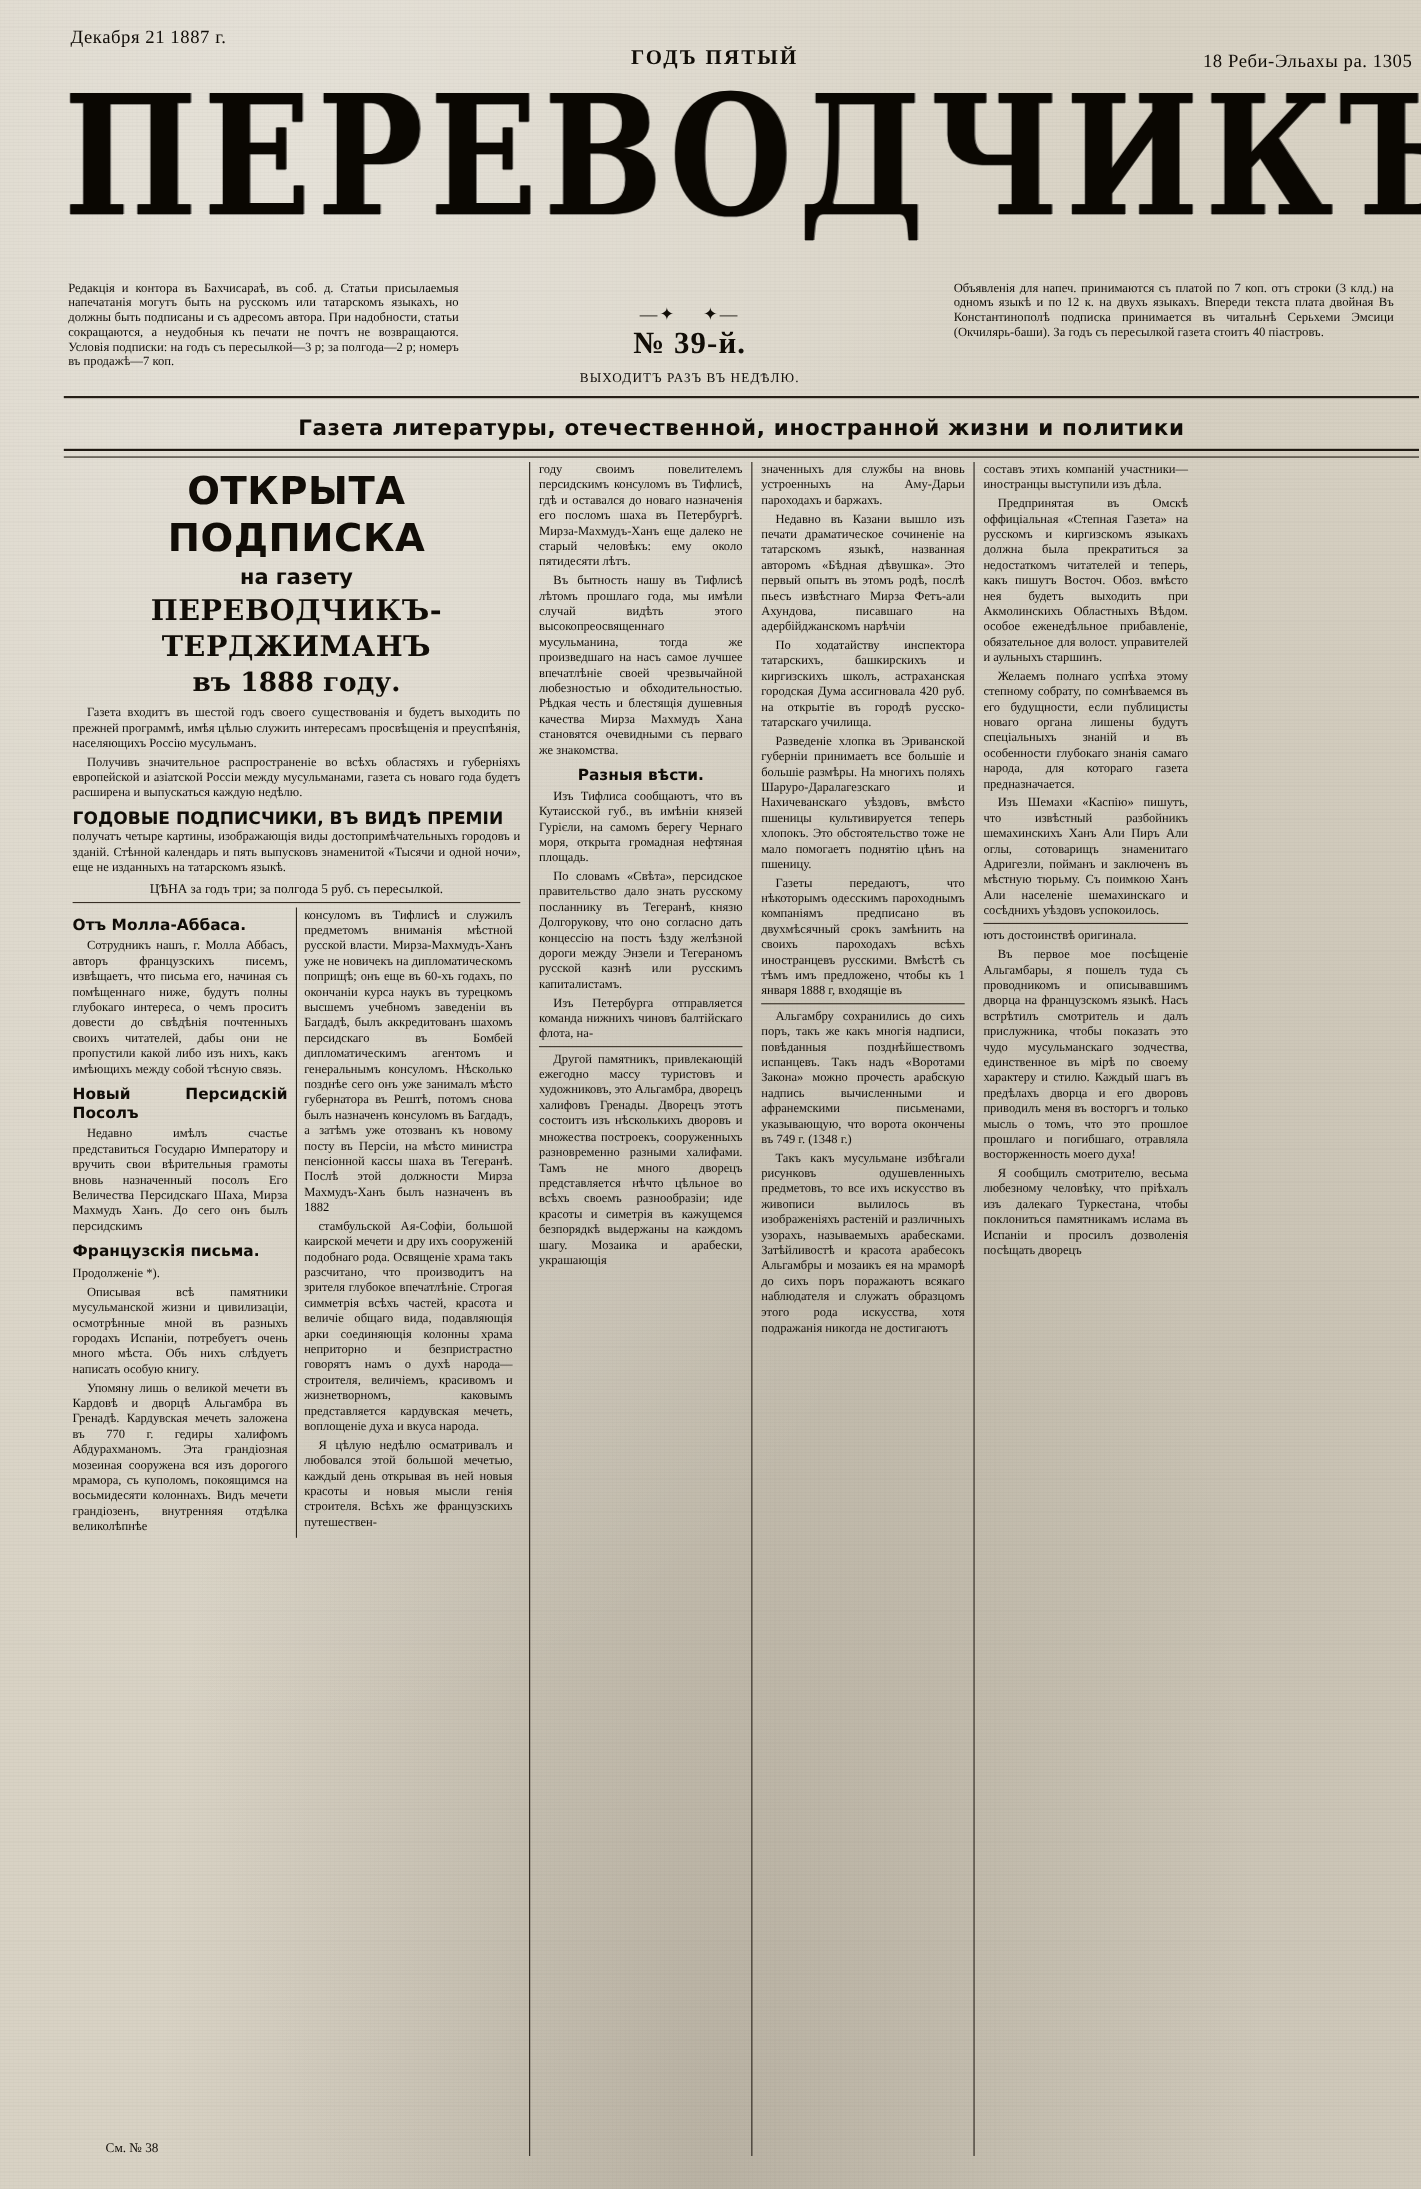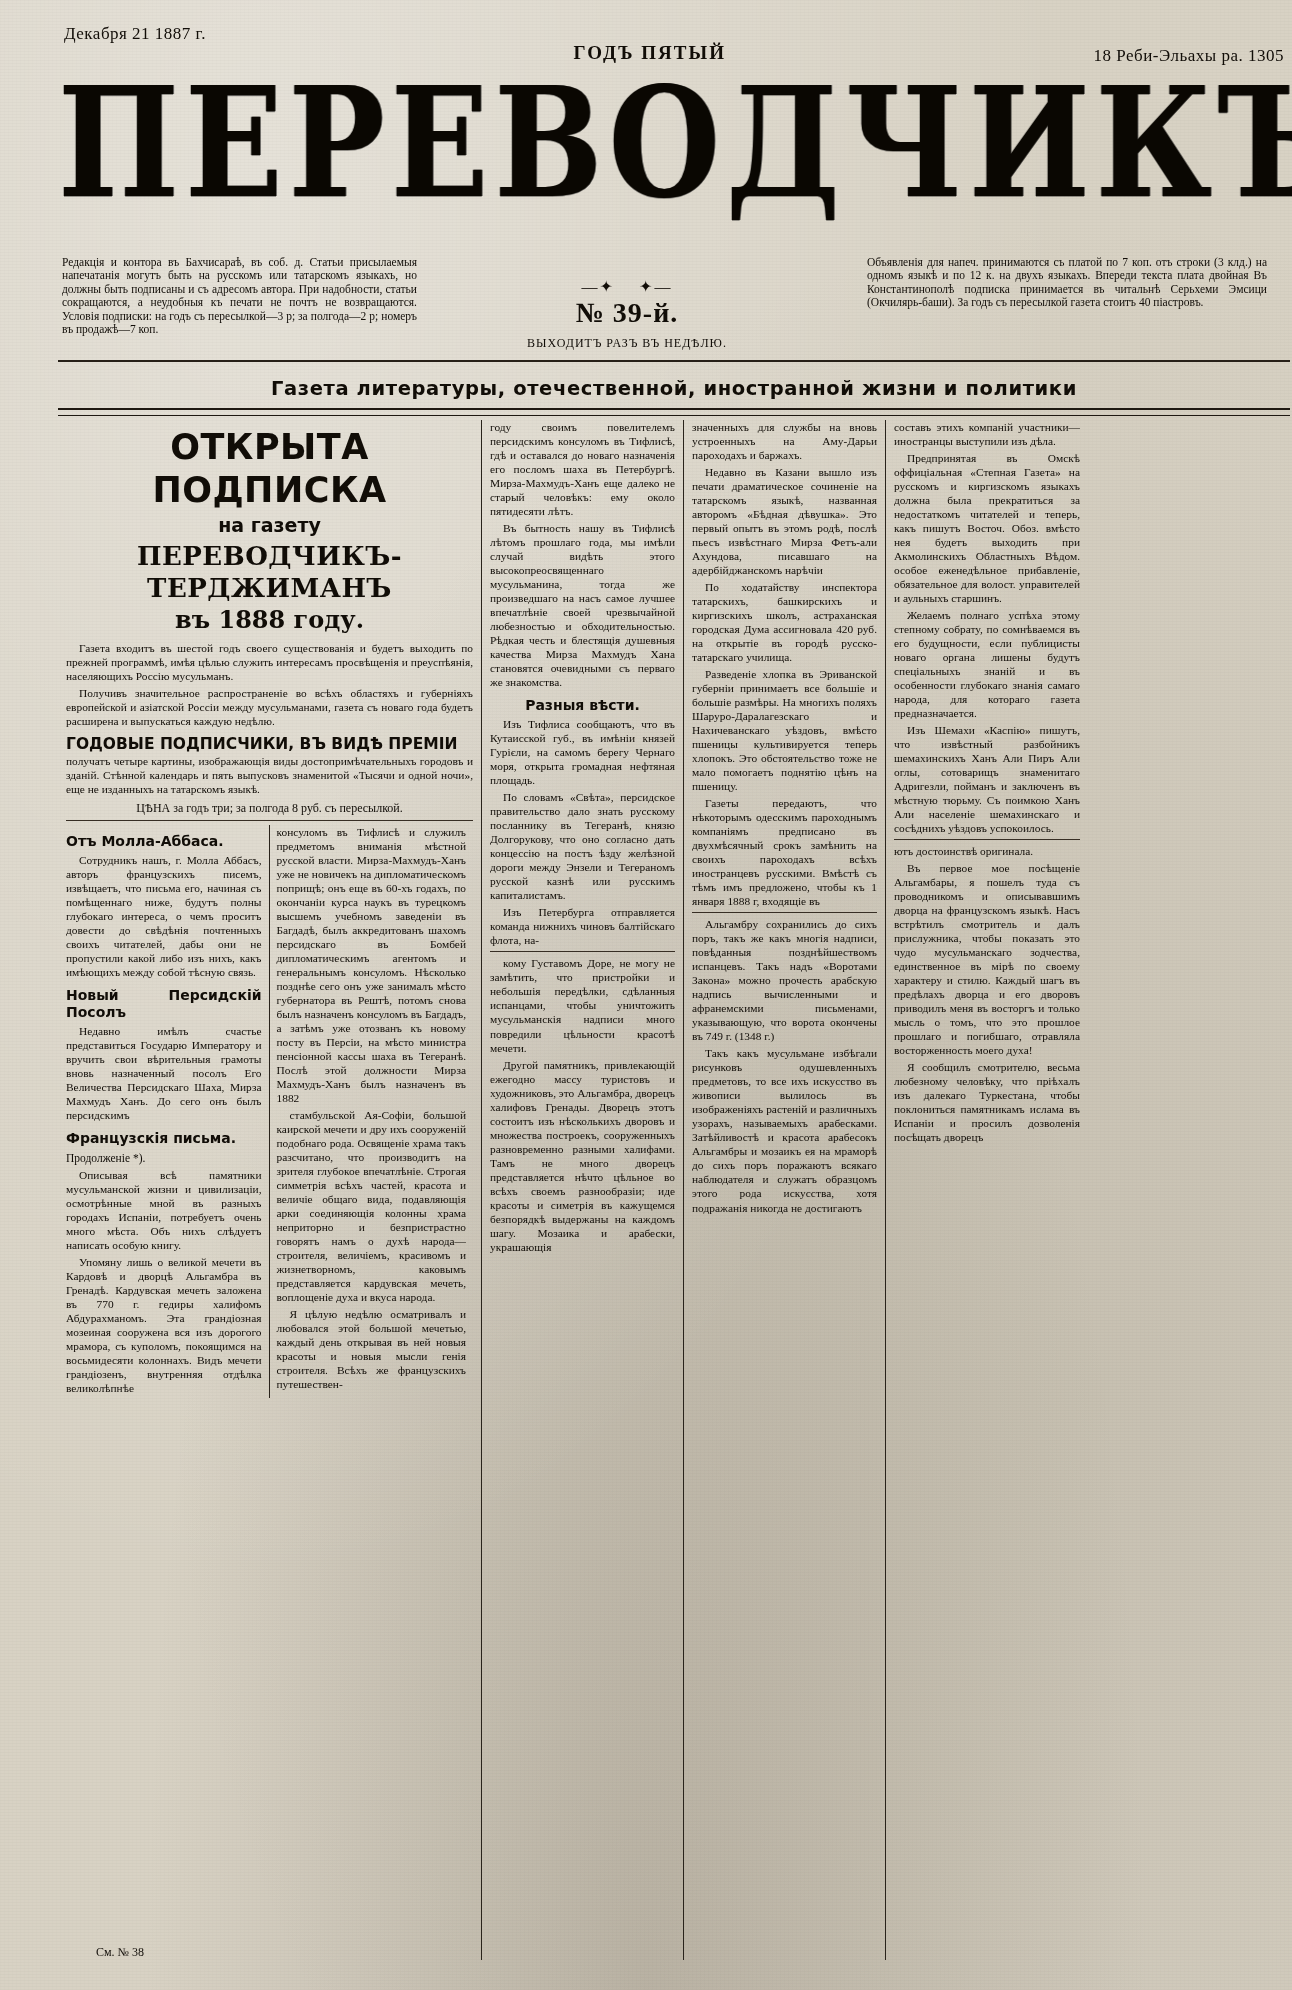--- a/index.html
+++ b/index.html
@@ -223,21 +223,21 @@
 
         <div class="head-ad1">ОТКРЫТА ПОДПИСКА</div>
         <div class="head-ad2">на газету</div>
         <div class="head-ad3">ПЕРЕВОДЧИКЪ-ТЕРДЖИМАНЪ</div>
         <div class="head-ad4">въ 1888 году.</div>
 
         <p>Газета входитъ въ шестой годъ своего существованія и будетъ выходить по прежней программѣ, имѣя цѣлью служить интересамъ просвѣщенія и преуспѣянія, населяющихъ Россію мусульманъ.</p>
         <p>Получивъ значительное распространеніе во всѣхъ областяхъ и губерніяхъ европейской и азіатской Россіи между мусульманами, газета съ новаго года будетъ расширена и выпускаться каждую недѣлю.</p>
         <div class="premium-head">ГОДОВЫЕ ПОДПИСЧИКИ, ВЪ ВИДѢ ПРЕМІИ</div>
         <p class="noind">получатъ четыре картины, изображающія виды достопримѣчательныхъ городовъ и зданій. Стѣнной календарь и пять выпусковъ знаменитой «Тысячи и одной ночи», еще не изданныхъ на татарскомъ языкѣ.</p>
-        <div class="price-line">ЦѢНА за годъ три; за полгода 8 руб. съ пересылкой.</div>
+        <div class="price-line">ЦѢНА за годъ три; за полгода 5 руб. съ пересылкой.</div>
 
         <hr class="rule-thin">
 
         <div class="two-sub">
           <div class="s left">
             <div class="sec-head">Отъ Молла-Аббаса.</div>
             <p>Сотрудникъ нашъ, г. Молла Аббасъ, авторъ французскихъ писемъ, извѣщаетъ, что письма его, начиная съ помѣщеннаго ниже, будутъ полны глубокаго интереса, о чемъ проситъ довести до свѣдѣнія почтенныхъ своихъ читателей, дабы они не пропустили какой либо изъ нихъ, какъ имѣющихъ между собой тѣсную связь.</p>
 
             <div class="sec-head">Новый Персидскій Посолъ</div>
             <p>Недавно имѣлъ счастье представиться Государю Императору и вручить свои вѣрительныя грамоты вновь назначенный посолъ Его Величества Персидскаго Шаха, Мирза Махмудъ Ханъ. До сего онъ былъ персидскимъ</p>
@@ -256,21 +256,20 @@
       </div>
 
       <div class="col">
         <p class="noind">году своимъ повелителемъ персидскимъ консуломъ въ Тифлисѣ, гдѣ и оставался до новаго назначенія его посломъ шаха въ Петербургѣ. Мирза-Махмудъ-Ханъ еще далеко не старый человѣкъ: ему около пятидесяти лѣтъ.</p>
         <p>Въ бытность нашу въ Тифлисѣ лѣтомъ прошлаго года, мы имѣли случай видѣть этого высокопреосвященнаго мусульманина, тогда же произведшаго на насъ самое лучшее впечатлѣніе своей чрезвычайной любезностью и обходительностью. Рѣдкая честь и блестящія душевныя качества Мирза Махмудъ Хана становятся очевидными съ перваго же знакомства.</p>
         <div class="sec-head center">Разныя вѣсти.</div>
         <p>Изъ Тифлиса сообщаютъ, что въ Кутаисской губ., въ имѣніи князей Гурієли, на самомъ берегу Чернаго моря, открыта громадная нефтяная площадь.</p>
         <p>По словамъ «Свѣта», персидское правительство дало знать русскому посланнику въ Тегеранѣ, князю Долгорукову, что оно согласно дать концессію на постъ ѣзду желѣзной дороги между Энзели и Тегераномъ русской казнѣ или русскимъ капиталистамъ.</p>
         <p>Изъ Петербурга отправляется команда нижнихъ чиновъ балтійскаго флота, на-</p>
         <hr class="rule-thin">
-        <p>кому Густавомъ Доре, не могу не замѣтить, что пристройки и небольшія передѣлки, сдѣланныя испанцами, чтобы уничтожить мусульманскія надписи много повредили цѣльности красотѣ мечети.</p>
         <p>Другой памятникъ, привлекающій ежегодно массу туристовъ и художниковъ, это Альгамбра, дворецъ халифовъ Гренады. Дворецъ этотъ состоитъ изъ нѣсколькихъ дворовъ и множества построекъ, сооруженныхъ разновременно разными халифами. Тамъ не много дворецъ представляется нѣчто цѣльное во всѣхъ своемъ разнообразіи; иде красоты и симетрія въ кажущемся безпорядкѣ выдержаны на каждомъ шагу. Мозаика и арабески, украшающія</p>
       </div>
 
       <div class="col">
         <p class="noind">значенныхъ для службы на вновь устроенныхъ на Аму-Дарьи пароходахъ и баржахъ.</p>
         <p>Недавно въ Казани вышло изъ печати драматическое сочиненіе на татарскомъ языкѣ, названная авторомъ «Бѣдная дѣвушка». Это первый опытъ въ этомъ родѣ, послѣ пьесъ извѣстнаго Мирза Фетъ-али Ахундова, писавшаго на адербійджанскомъ нарѣчіи</p>
         <p>По ходатайству инспектора татарскихъ, башкирскихъ и киргизскихъ школъ, астраханская городская Дума ассигновала 420 руб. на открытіе въ городѣ русско-татарскаго училища.</p>
         <p>Разведеніе хлопка въ Эриванской губерніи принимаетъ все большіе и большіе размѣры. На многихъ поляхъ Шаруро-Даралагезскаго и Нахичеванскаго уѣздовъ, вмѣсто пшеницы культивируется теперь хлопокъ. Это обстоятельство тоже не мало помогаетъ поднятію цѣнъ на пшеницу.</p>
         <p>Газеты передаютъ, что нѣкоторымъ одесскимъ пароходнымъ компаніямъ предписано въ двухмѣсячный срокъ замѣнить на своихъ пароходахъ всѣхъ иностранцевъ русскими. Вмѣстѣ съ тѣмъ имъ предложено, чтобы къ 1 января 1888 г, входящіе въ</p>
         <hr class="rule-thin">

